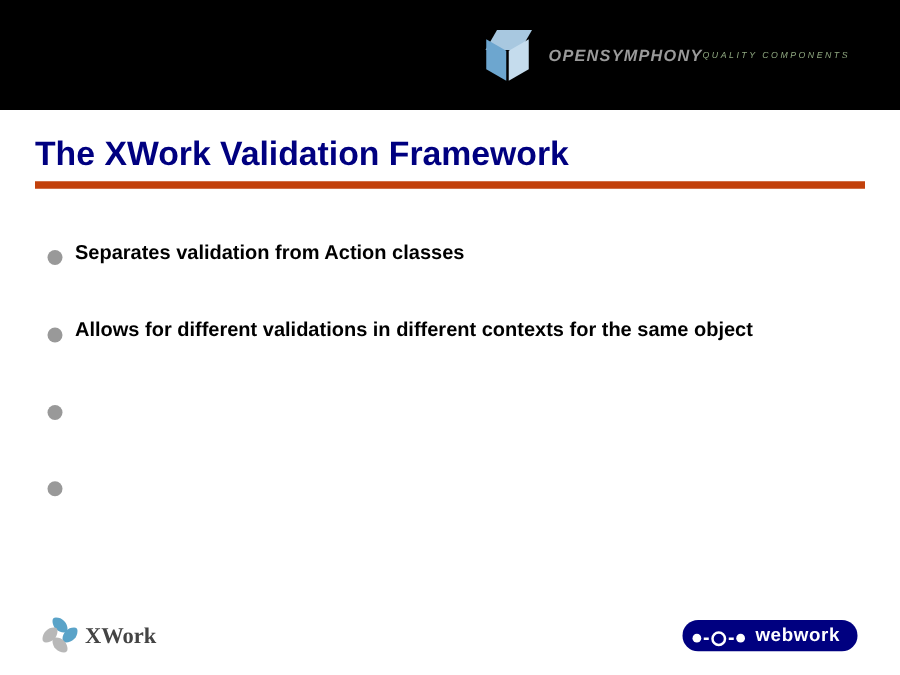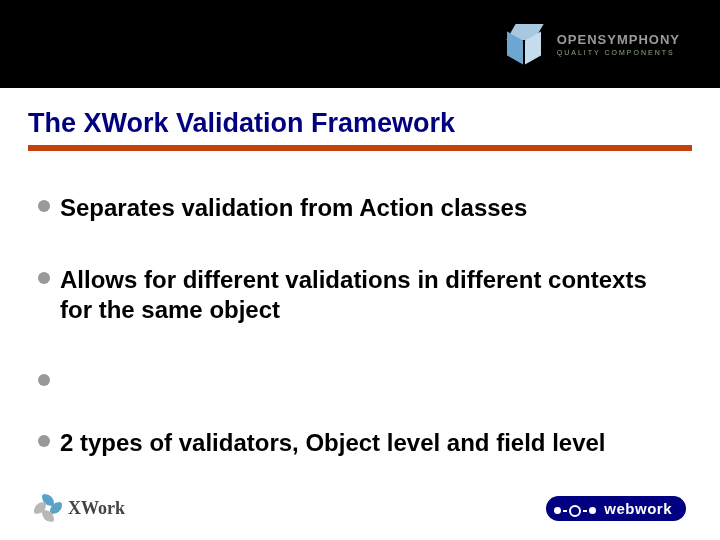--- a/index.html
+++ b/index.html
@@ -52,22 +52,22 @@
     position: absolute;
     width: 16px;
     height: 24px;
     background: #c5dced;
     transform: skewY(-30deg);
     top: 12px;
     left: 22px;
   }
   .os-text {
     display: flex;
-    flex-direction: column;
     line-height: 1;
+    font-style: italic;
   }
   .os-main {
     color: #9a9a9a;
     font-size: 13px;
     font-weight: bold;
     letter-spacing: 1px;
   }
   .os-sub {
     color: #8fa880;
     font-size: 7px;
@@ -82,21 +82,21 @@
     padding-bottom: 6px;
     border-bottom: 6px solid #c2410c;
   }
   .content {
     margin: 28px 38px 0 38px;
   }
   .bullet-item {
     display: flex;
     align-items: flex-start;
     margin-bottom: 20px;
-    font-size: 24px;
+    font-size: 16px;
     font-weight: bold;
     color: #000;
     line-height: 1.25;
     margin-top: 42px;
   }
   .bullet-dot {
     flex-shrink: 0;
     width: 12px;
     height: 12px;
     border-radius: 50%;
@@ -204,21 +204,20 @@
   </div>
   <div class="bullet-item">
     <div class="bullet-dot"></div>
     <div>Allows for different validations in different contexts for the same object</div>
   </div>
   <div class="bullet-item">
     <div class="bullet-dot"></div>
   </div>
   <div class="bullet-item">
     <div class="bullet-dot"></div>
-    <div>2 types of validators, Object level and field level</div>
   </div>
 </div>
 
 <div class="footer-logos">
   <div class="xwork-logo">
     <div class="xwork-icon">
       <div class="leaf l1"></div>
       <div class="leaf l2"></div>
       <div class="leaf l3"></div>
       <div class="leaf l4"></div>

